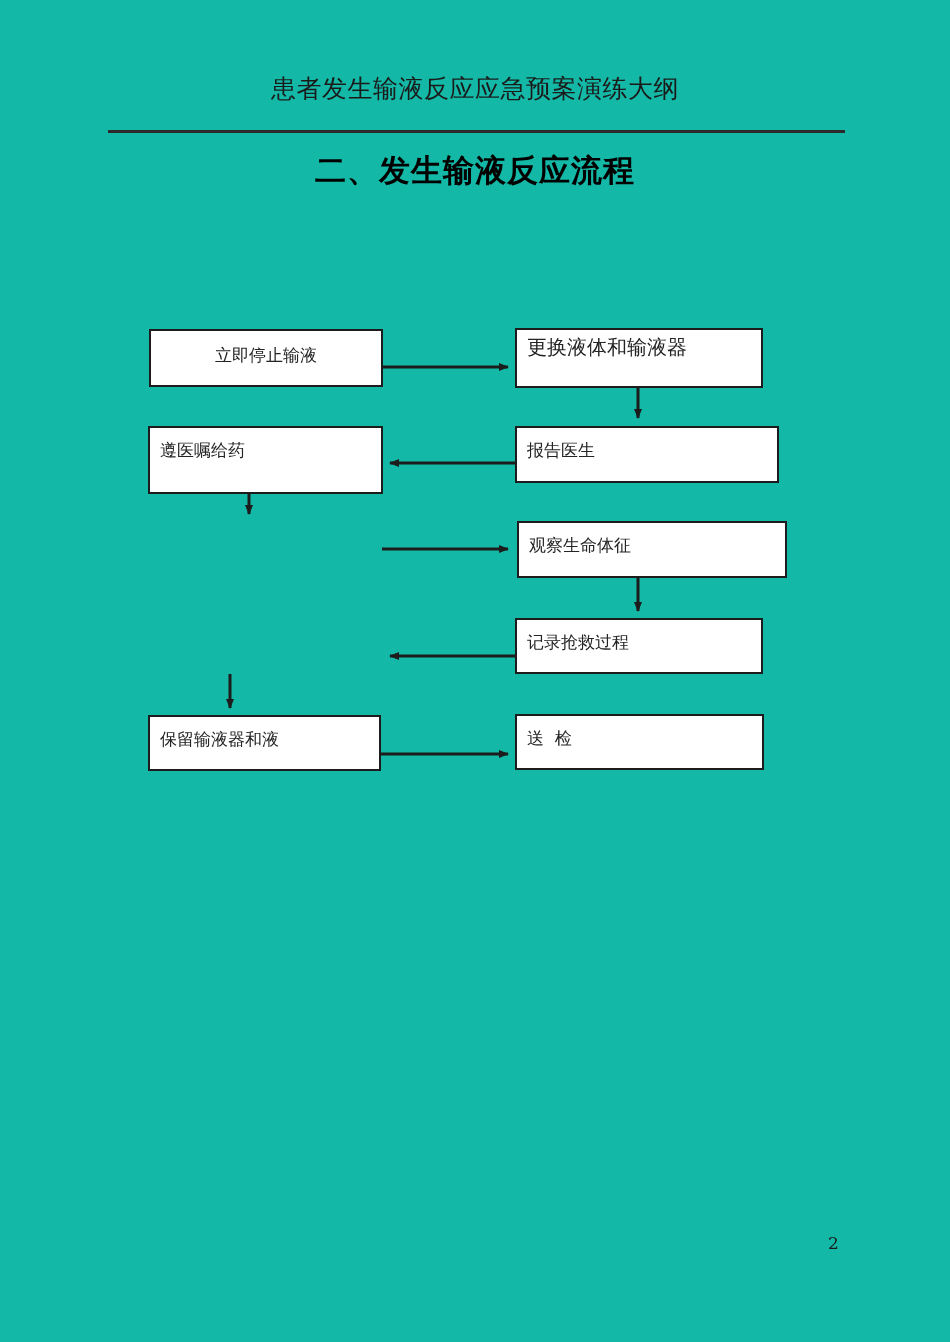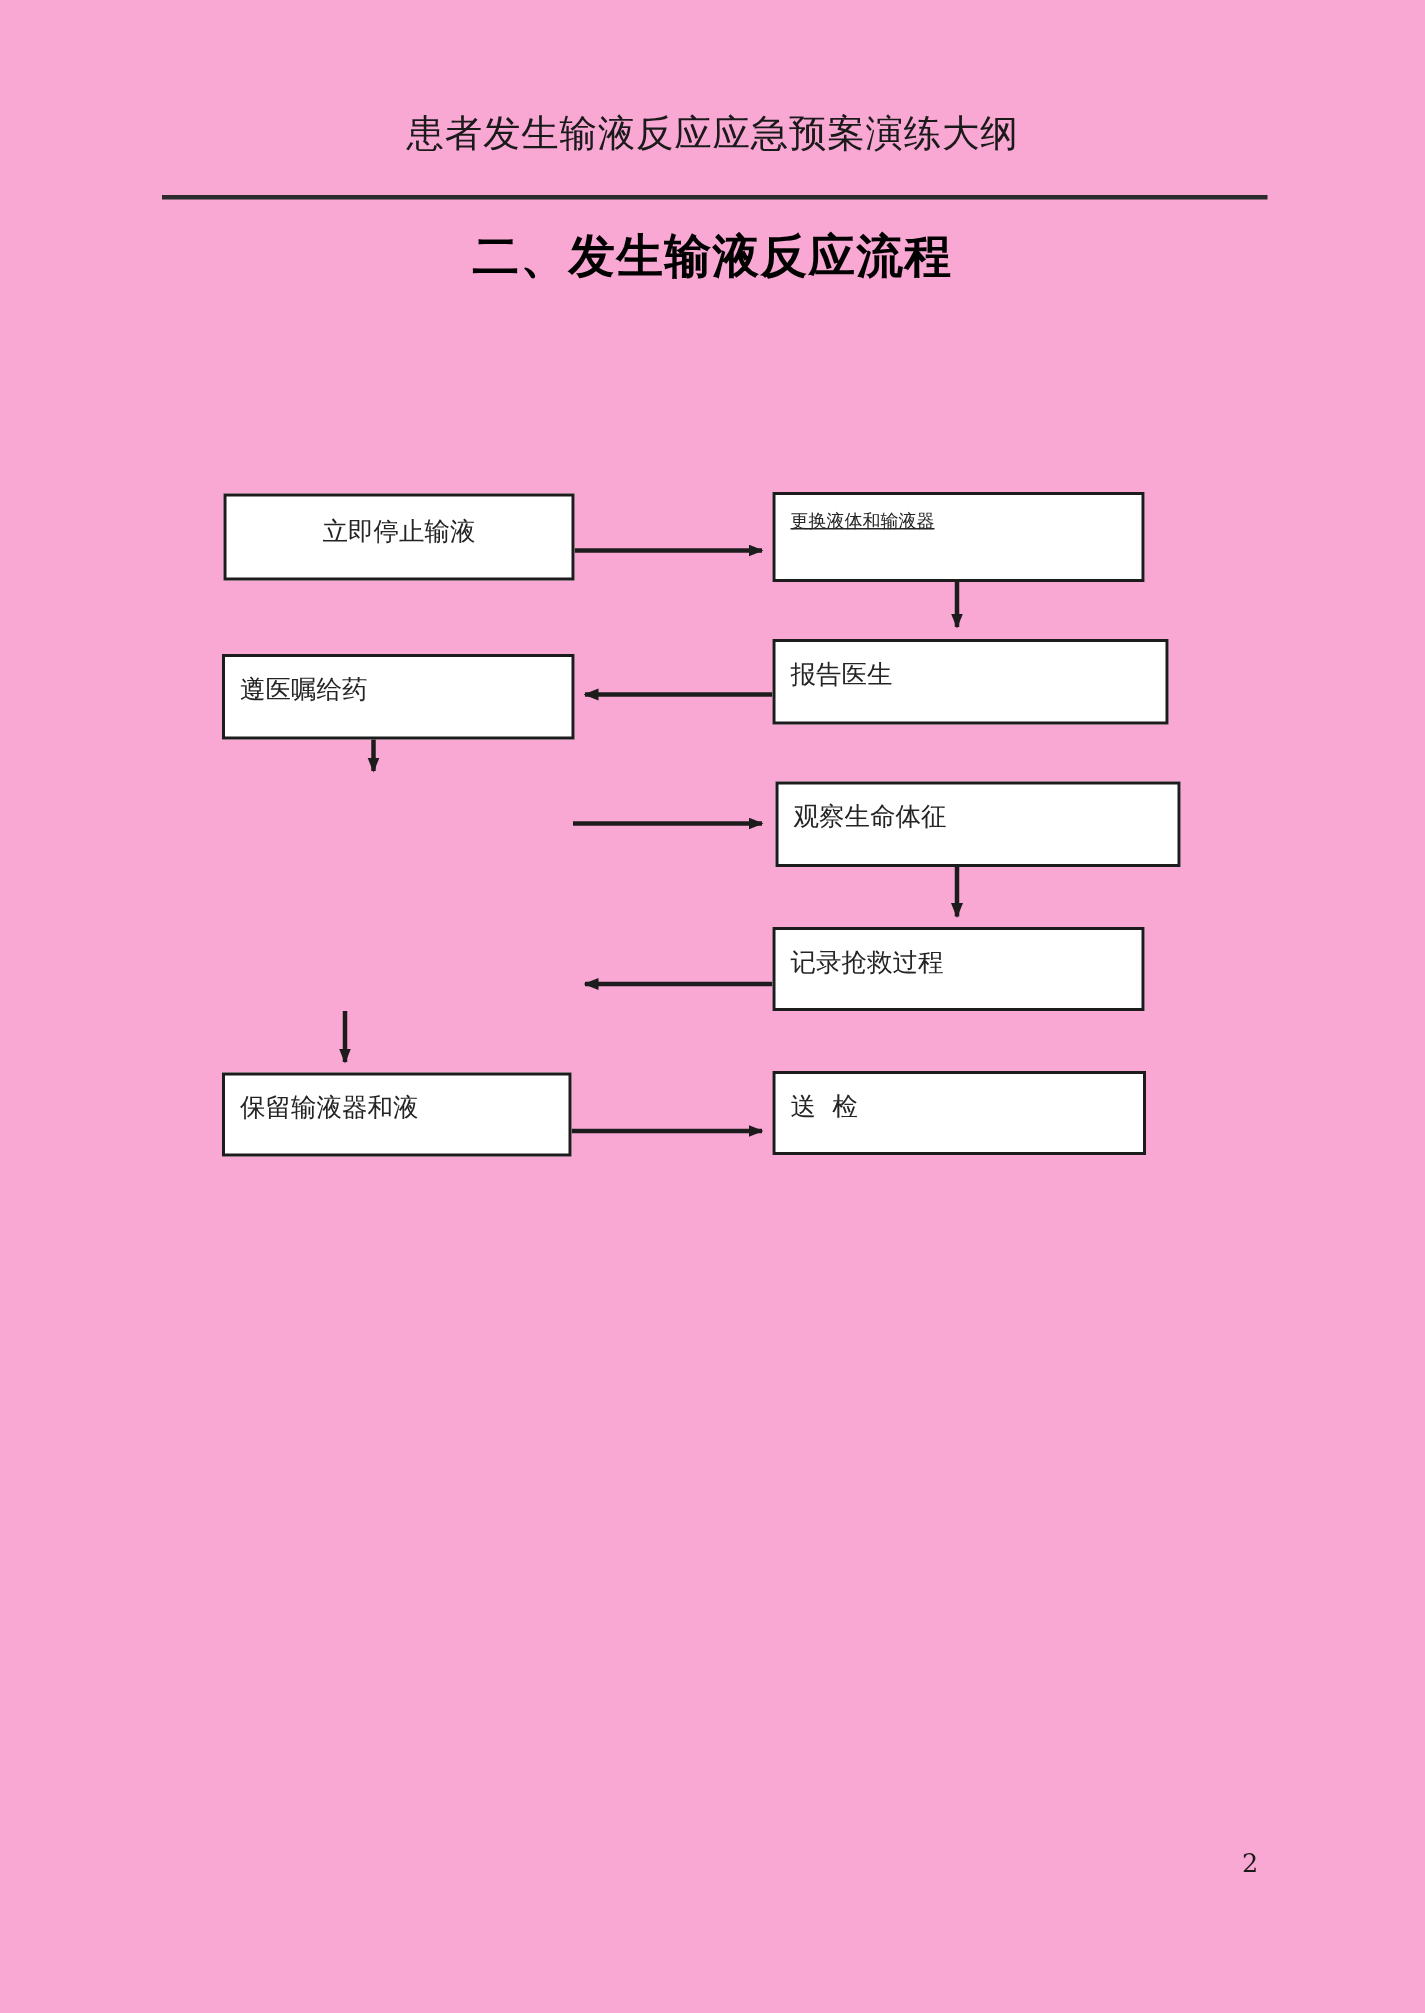--- a/index.html
+++ b/index.html
@@ -8,21 +8,21 @@
     background: #ffffff;
   }
   body {
     font-family: "DejaVu Serif", "Liberation Serif", serif;
     color: #000000;
   }
   #page {
     position: relative;
     width: 950px;
     height: 1342px;
-    background: #f9a8d4;
+    background: #14b8a6;
     overflow: hidden;
   }
   .doc-header {
     position: absolute;
     left: 0;
     top: 72px;
     width: 950px;
     text-align: center;
     font-size: 25px;
     line-height: 34px;
@@ -75,25 +75,24 @@
     white-space: pre;
     font-family: "DejaVu Serif", "Liberation Serif", serif;
   }
   .node.centered .node-label {
     left: 0;
     right: 0;
     top: 8px;
     text-align: center;
   }
   .node.small-text .node-label {
-    font-size: 12px;
+    font-size: 20px;
     line-height: 22px;
     top: 6px;
     left: 10px;
-    text-decoration: underline;
   }
   .page-number {
     position: absolute;
     left: 828px;
     top: 1232px;
     width: 40px;
     text-align: left;
     font-size: 17px;
     line-height: 22px;
     color: #1a1a1a;
@@ -166,21 +165,21 @@
     </svg>
 
     <div class="node centered" style="left:149px; top:329px; width:234px; height:58px;">
       <div class="node-label">立即停止输液</div>
     </div>
 
     <div class="node small-text" style="left:515px; top:328px; width:248px; height:60px;">
       <div class="node-label">更换液体和输液器</div>
     </div>
 
-    <div class="node" style="left:148px; top:426px; width:235px; height:57px;margin-top:10px;">
+    <div class="node" style="left:148px; top:426px; width:235px; height:68px;">
       <div class="node-label">遵医嘱给药</div>
     </div>
 
     <div class="node" style="left:515px; top:426px; width:264px; height:57px;">
       <div class="node-label">报告医生</div>
     </div>
 
 
     <div class="node" style="left:517px; top:521px; width:270px; height:57px;">
       <div class="node-label">观察生命体征</div>

